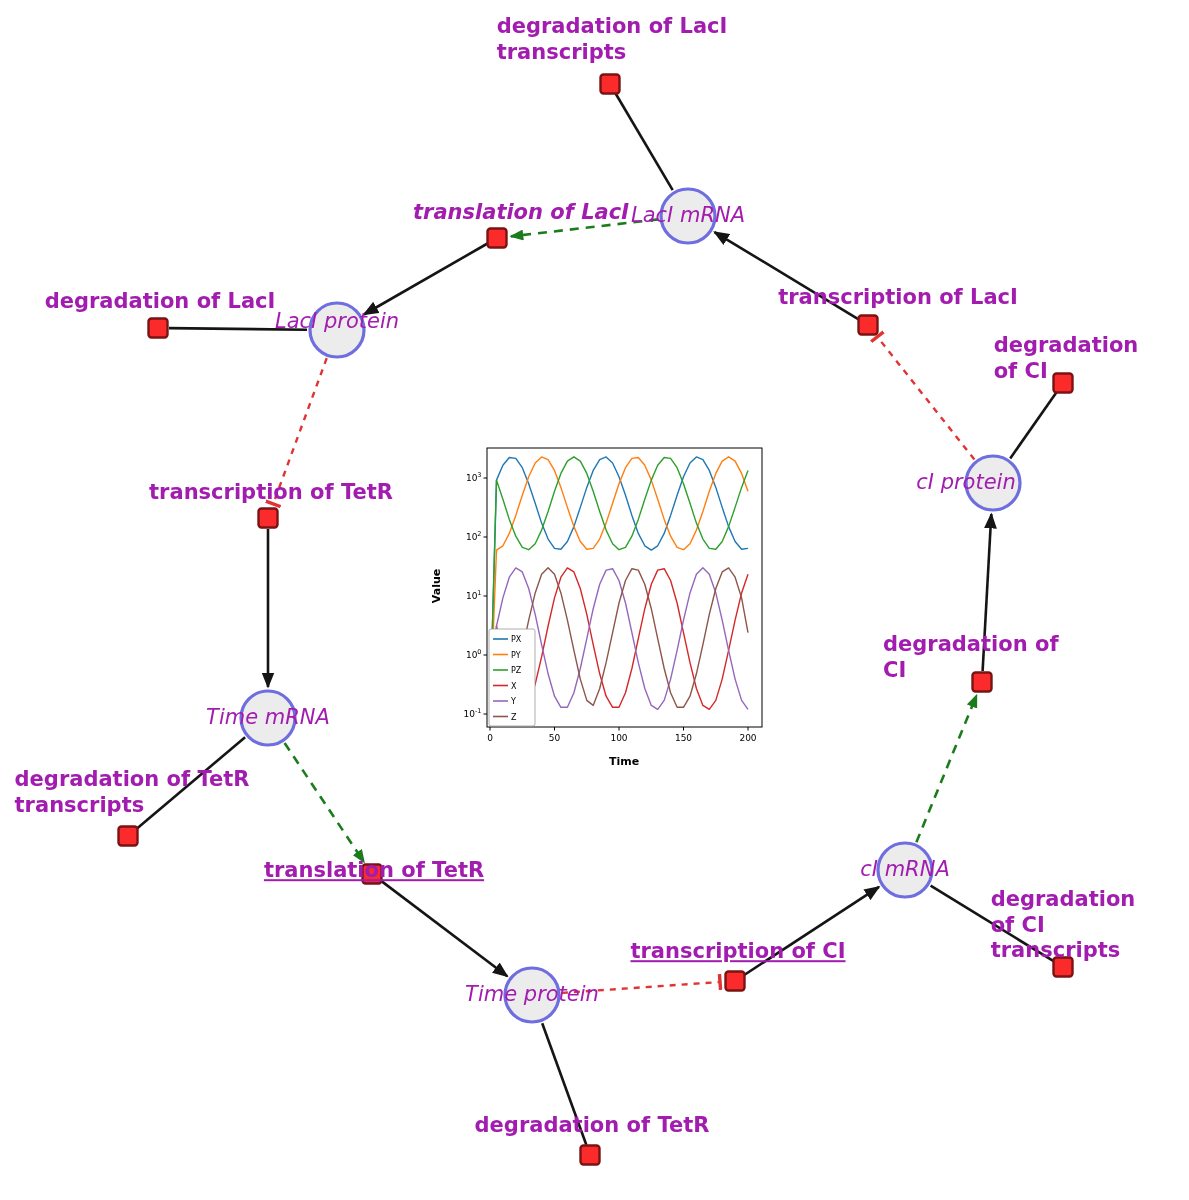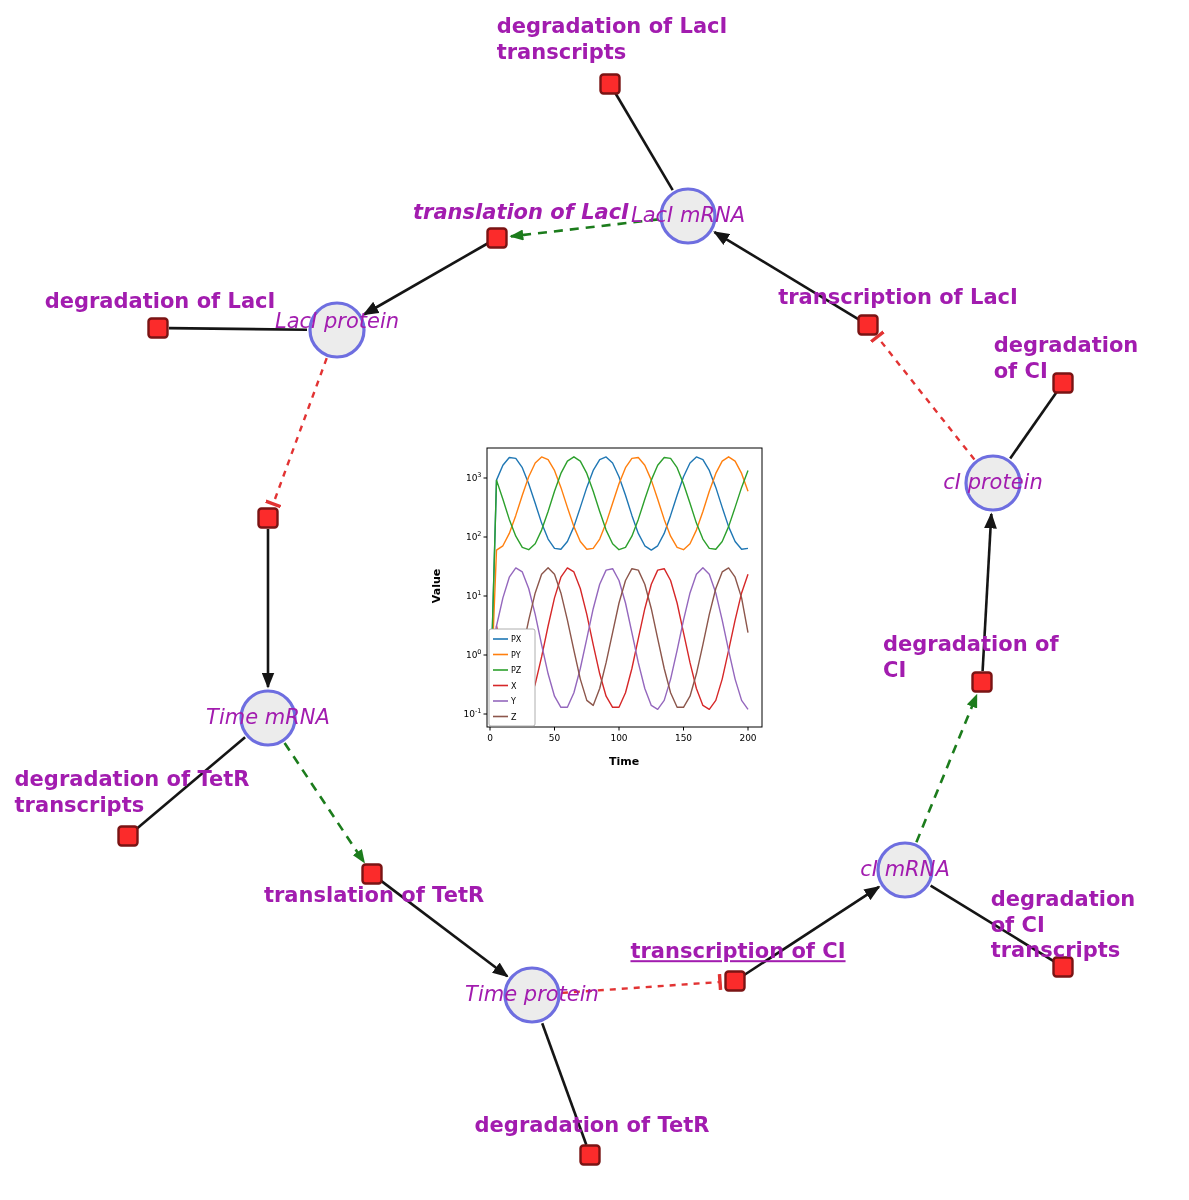--- a/index.html
+++ b/index.html
@@ -119,28 +119,29 @@
         <text x="81" y="279.5" font-size="8" fill="#000" font-family="DejaVu Sans, sans-serif">Z</text>
       </svg>
     <div class="axis-label" id="chart-ylabel">Value</div>
     <div class="axis-label" id="chart-xlabel">Time</div>
   </div>
 <div class="node-label species-label" style="left: 688px; top: 216px;">LacI mRNA</div>
     <div class="node-label species-label" style="left: 337px; top: 322px;">LacI protein</div>
     <div class="node-label species-label" style="left: 268px; top: 718px;">Time mRNA</div>
     <div class="node-label species-label" style="left: 532px; top: 995px;">Time protein</div>
     <div class="node-label species-label" style="left: 905px; top: 870px;">cI mRNA</div>
-    <div class="node-label species-label" style="left: 993px; top: 483px;">cI protein</div>
+    <div class="node-label species-label" style="left: 966px; top: 483px;">cI protein</div>
     <div class="node-label reaction-label" style="left: 612px; top: 40px;">degradation of LacI
 transcripts</div>
     <div class="node-label reaction-label" style="left: 521px; top: 213px; font-style: italic;">translation of LacI</div>
     <div class="node-label reaction-label" style="left: 869px; top: 298px; margin-left: 29px;">transcription of LacI</div>
     <div class="node-label reaction-label" style="left: 160px; top: 302px;">degradation of LacI</div>
     <div class="node-label reaction-label" style="left: 1066px; top: 359px;">degradation of CI</div>
+    <div class="node-label reaction-label" style="left: 271px; top: 493px;">transcription of TetR</div>
     <div class="node-label reaction-label" style="left: 985px; top: 658px;">degradation of CI</div>
     <div class="node-label reaction-label" style="left: 132px; top: 793px;">degradation of TetR
 transcripts</div>
-    <div class="node-label reaction-label" style="left: 374px; top: 896px;">translation of TetR</div>
+    <div class="node-label reaction-label" style="left: 374px; top: 871px; text-decoration: underline;">translation of TetR</div>
     <div class="node-label reaction-label" style="left: 738px; top: 952px; text-decoration: underline;">transcription of CI</div>
     <div class="node-label reaction-label" style="left: 1063px; top: 925px;">degradation of CI
 transcripts</div>
     <div class="node-label reaction-label" style="left: 592px; top: 1126px;">degradation of TetR</div>
   </div>
 
 </body></html>

